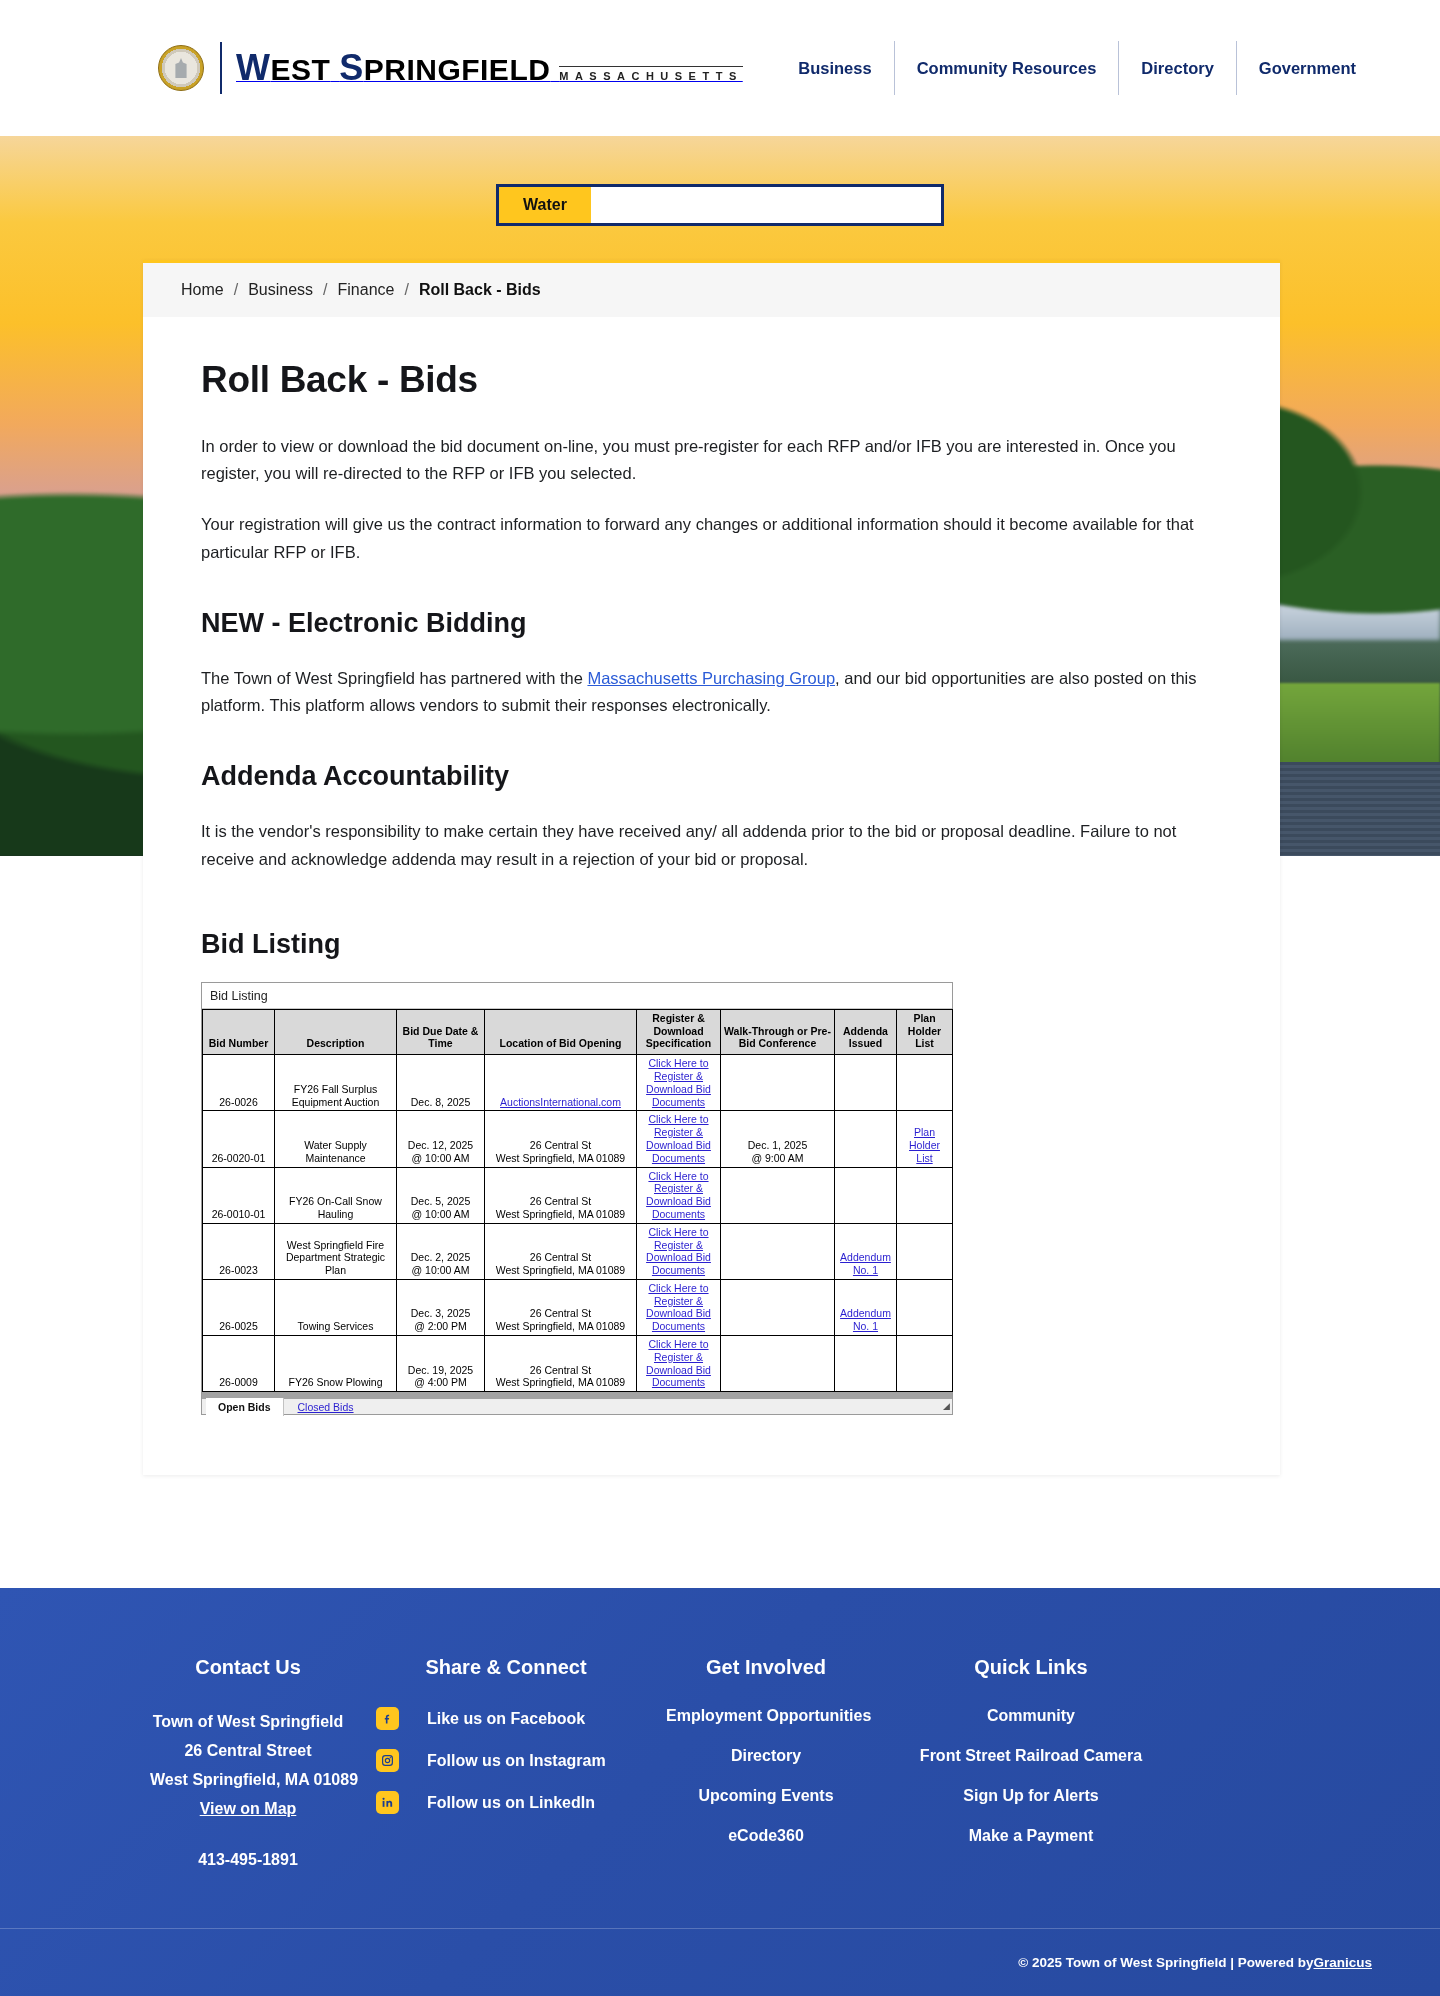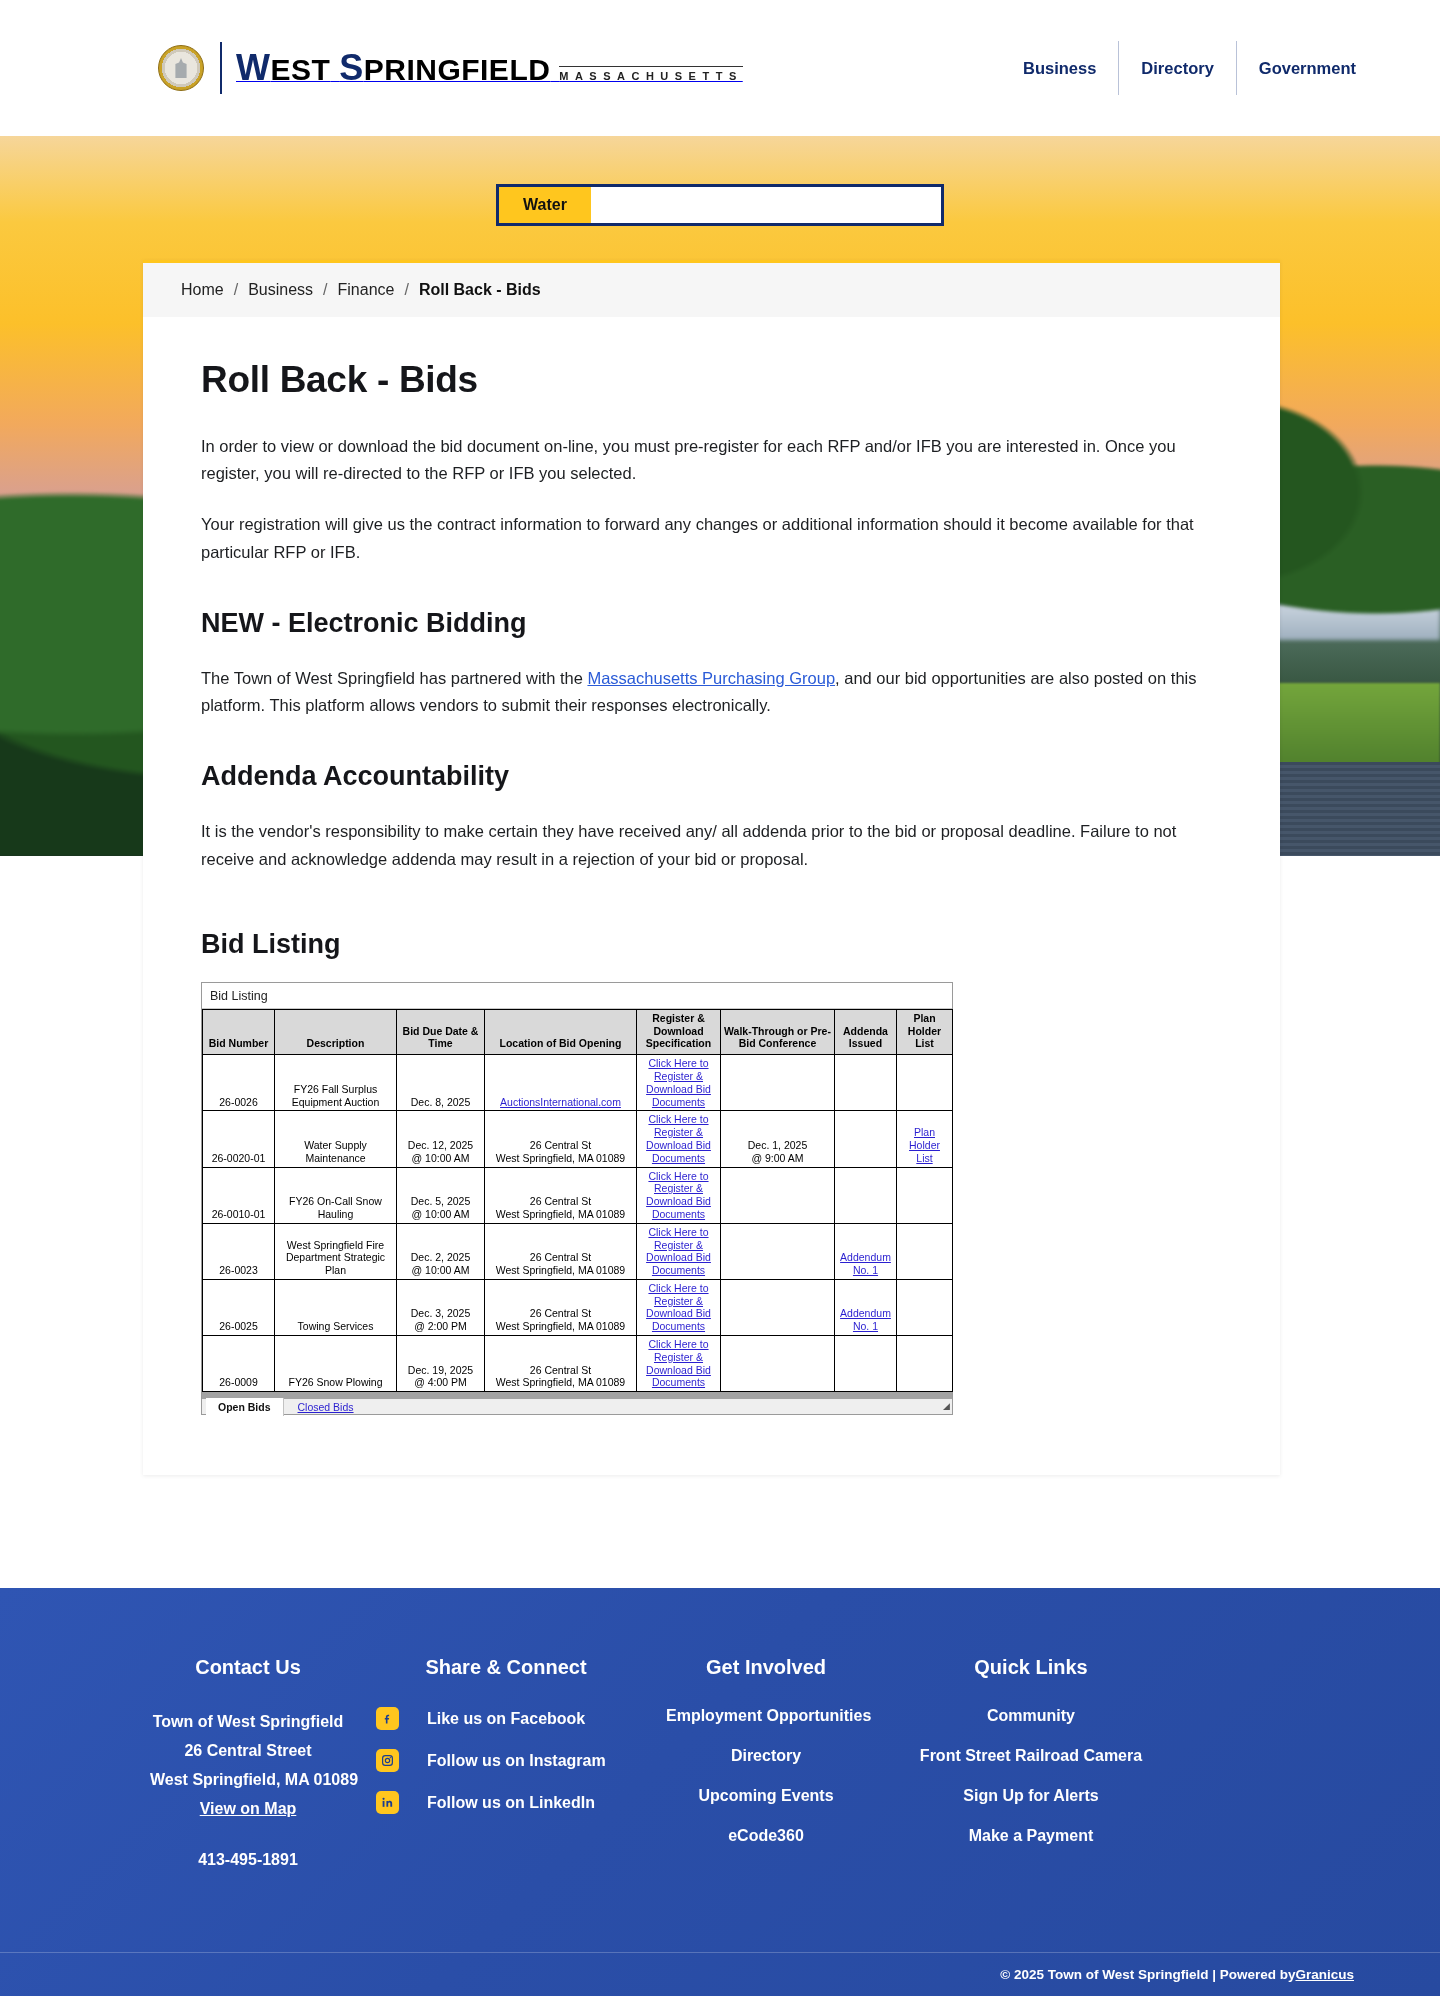--- a/index.html
+++ b/index.html
@@ -376,26 +376,26 @@
     display: flex; align-items: center; justify-content: center;
     color: #1b3d8f;
     font-weight: 800;
     font-size: 14px;
     flex: 0 0 auto;
   }
   .sicon svg { display: block; }
   .footer-bottom {
     position: absolute;
     left: 0; right: 0; bottom: 0;
-    height: 44px;
+    height: 68px;
     border-top: 1px solid rgba(255,255,255,.22);
     display: flex;
     align-items: center;
     justify-content: flex-end;
-    padding-right: 86px;
+    padding-right: 68px;
     font-size: 13.5px;
     font-weight: 600;
   }
   .footer-bottom a { color: #fff; text-decoration: underline; }
 </style>
 </head>
 <body>
 
 <header class="site-header">
   <a class="logo-wrap" href="#">
@@ -405,20 +405,21 @@
       <span class="line1">
         <span class="cap">W</span><span>EST</span>
         <span class="cap">S</span><span>PRINGFIELD</span>
       </span>
       <span class="line2">MASSACHUSETTS</span>
     </span>
   </a>
 
   <nav class="main-nav">
     <a href="#">Business</a>
+    <a href="#">Community Resources</a>
     <a href="#">Directory</a>
     <a href="#">Government</a>
   </nav>
 </header>
 
 <section class="hero">
   <div class="hero-bg">
     <div class="ridge"></div>
     <div class="town-strip"></div>
     <div class="field-right"></div>

